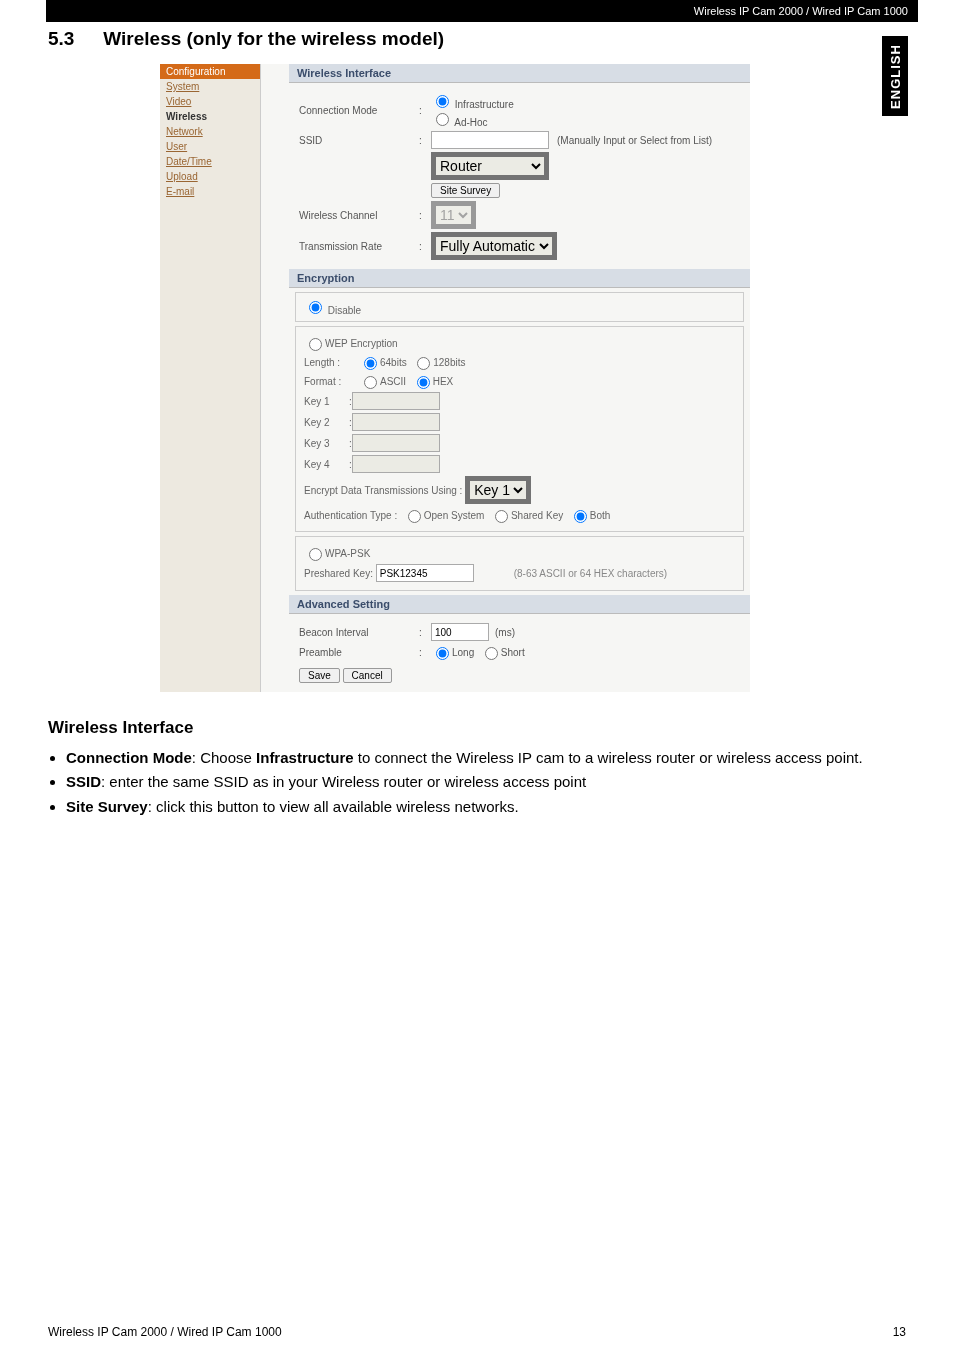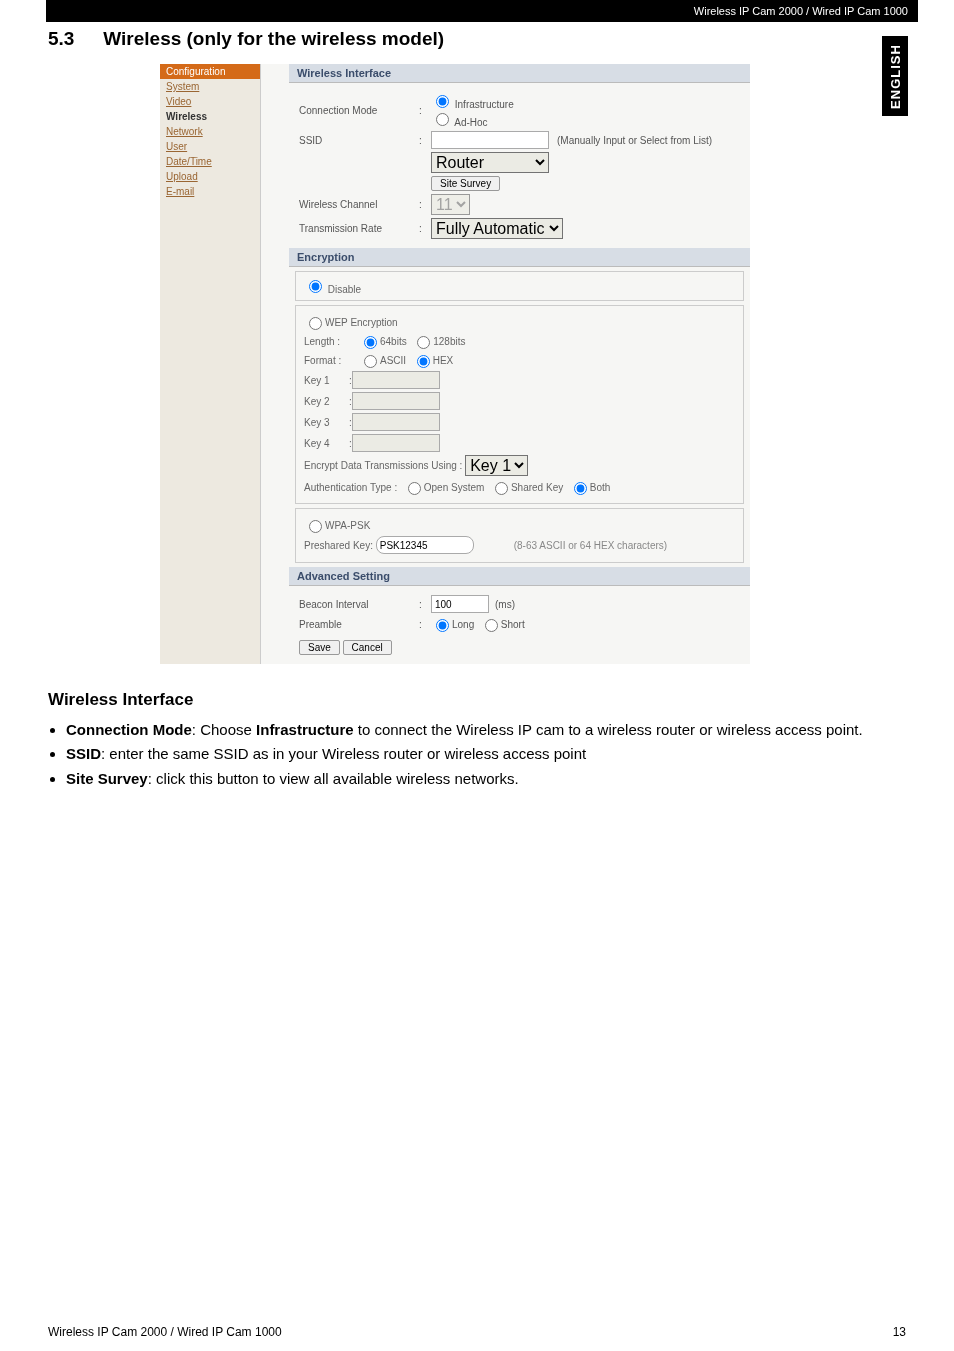--- a/index.html
+++ b/index.html
@@ -118,22 +118,22 @@
     width: 12px;
   }
   input[type=text] {
     font-size: 10px;
     padding: 1px 3px;
     border: 1px solid #aaa;
     background: #fff;
     height: 14px;
   }
   select {
-    font-size: 16px;
-    border: 1px solid #737373;
+    font-size: 14px;
+    border: 5px solid #737373;
     background: #ebebe4;
   }
   button.btn {
     font-size: 10px;
     padding: 1px 8px;
     background: #f0f0f0;
     border: 1px solid #999;
     border-radius: 2px;
   }
   .sub-box {
@@ -291,21 +291,21 @@
             <input type="radio" checked="" style=""> <span>Both</span>
           </div>
         </div>
         <div class="sub-box">
           <div class="opt">
             <input type="radio" style="">
             <span>WPA-PSK</span>
           </div>
           <div class="opt indent">
             <span>Preshared Key:</span>&nbsp;
-            <input type="text" style="width: 90px; border-radius: 8px;" value="PSK12345">
+            <input type="text" style="width: 90px;" value="PSK12345">
             <span style="margin-left:40px" class="greytext">(8-63 ASCII or 64 HEX characters)</span>
           </div>
         </div>
 
         <div class="panel-hdr">Advanced Setting</div>
         <div class="panel-body">
           <div class="row">
             <span class="lbl">Beacon Interval</span>
             <span class="colon">:</span>
             <input type="text" style="width: 50px;" value="100">

